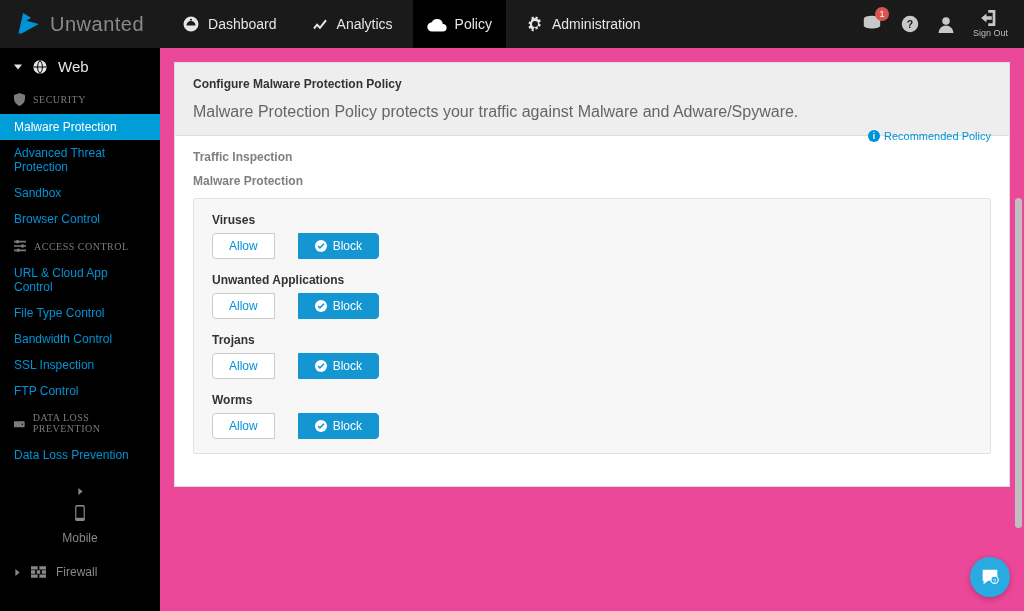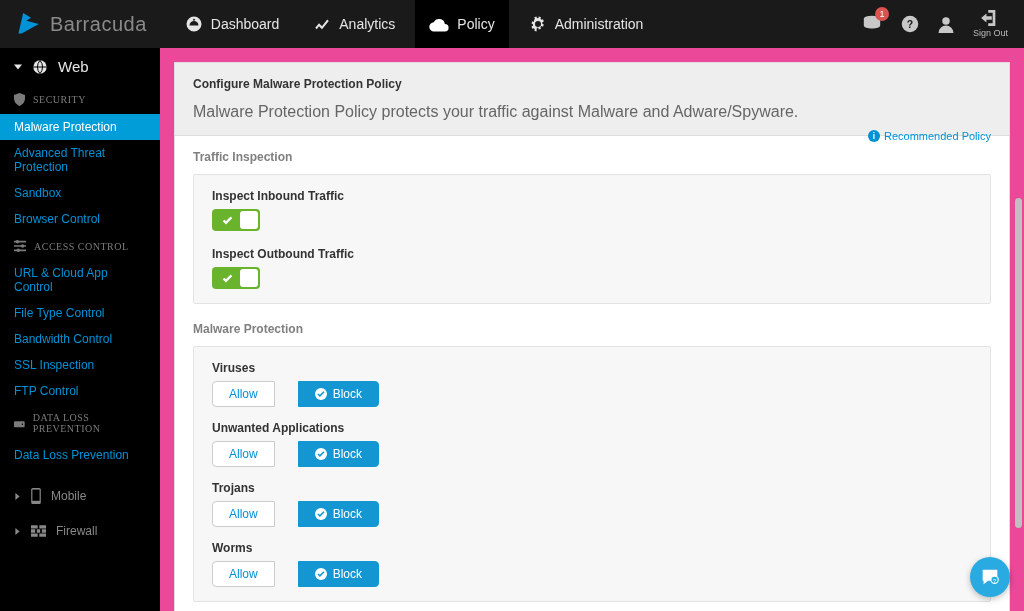--- a/index.html
+++ b/index.html
@@ -73,21 +73,21 @@
 .scroll-thumb { width: 100%; height: 330px; background: #c0c0c0; border-radius: 4px; }
 </style>
 </head>
 <body>
 
 <div class="topbar">
   <div class="brand">
     <svg class="brand-logo" viewBox="0 0 32 28">
         <path fill="#0092d6" d="M0 26 L6 0 L16 6 L10 10 L26 14 L4 26 Z"></path>
       </svg>
-    <span class="brand-text">Barracuda</span>
+    <span class="brand-text">Unwanted</span>
   </div>
   <div class="topnav">
     <div class="topnav-item">
       <svg width="18" height="18" viewBox="0 0 24 24">
           <path d="M12 2a10 10 0 1 0 10 10A10 10 0 0 0 12 2zm0 3a1.3 1.3 0 1 1-1.3 1.3A1.3 1.3 0 0 1 12 5zm6 9H6a6 6 0 0 1 12 0z"></path>
         </svg>
       <span>Dashboard</span>
     </div>
     <div class="topnav-item">
       <svg width="18" height="18" viewBox="0 0 24 24">
@@ -177,21 +177,21 @@
 
   <div class="side-section">
     <svg width="12" height="11" viewBox="0 0 14 12">
           <rect x="0" y="3" width="14" height="8" rx="1"></rect>
           <circle cx="11" cy="7" r="1" fill="#000"></circle>
         </svg>
     <span>DATA LOSS PREVENTION</span>
   </div>
   <div class="side-item">Data Loss Prevention</div>
 
-  <div class="side-node side-sub" style="margin-top:10px;">
+  <div class="side-node side-sub" style="margin-top:10px;flex-direction:column;">
     <svg width="7" height="7" viewBox="0 0 10 10">
           <path d="M2 0l6 5-6 5z" fill="#888"></path>
         </svg>
     <svg width="10" height="16" viewBox="0 0 12 20">
           <rect x="0" y="0" width="12" height="20" rx="2" fill="#888"></rect>
           <rect x="1.5" y="2" width="9" height="14" fill="#000"></rect>
         </svg>
     <span>Mobile</span>
   </div>
   <div class="side-node side-sub">
@@ -218,40 +218,20 @@
       <div class="rec">
         <svg width="12" height="12" viewBox="0 0 16 16">
               <circle cx="8" cy="8" r="8"></circle>
               <text x="8" y="12" text-anchor="middle" fill="#fff" font-size="11" font-weight="bold">i</text>
             </svg>
         <span>Recommended Policy</span>
       </div>
       <div class="section-title">Traffic Inspection</div>
     </div>
 
-    <div class="section-box">
-      <div class="field-label">Inspect Inbound Traffic</div>
-      <div class="toggle">
-        <span class="check">
-              <svg viewBox="0 0 14 14">
-                <path d="M2 7l3 3 7-7"></path>
-              </svg>
-            </span>
-        <span class="knob"></span>
-      </div>
-      <div class="field-label">Inspect Outbound Traffic</div>
-      <div class="toggle" style="margin-bottom:0;">
-        <span class="check">
-              <svg viewBox="0 0 14 14">
-                <path d="M2 7l3 3 7-7"></path>
-              </svg>
-            </span>
-        <span class="knob"></span>
-      </div>
-    </div>
 
     <div class="section-title">Malware Protection</div>
     <div class="section-box">
 
       <div class="field-label">Viruses</div>
       <div class="segmented">
         <div class="seg-btn">Allow</div>
         <div class="seg-btn on">
           <svg viewBox="0 0 16 16">
                 <circle cx="8" cy="8" r="8"></circle>

